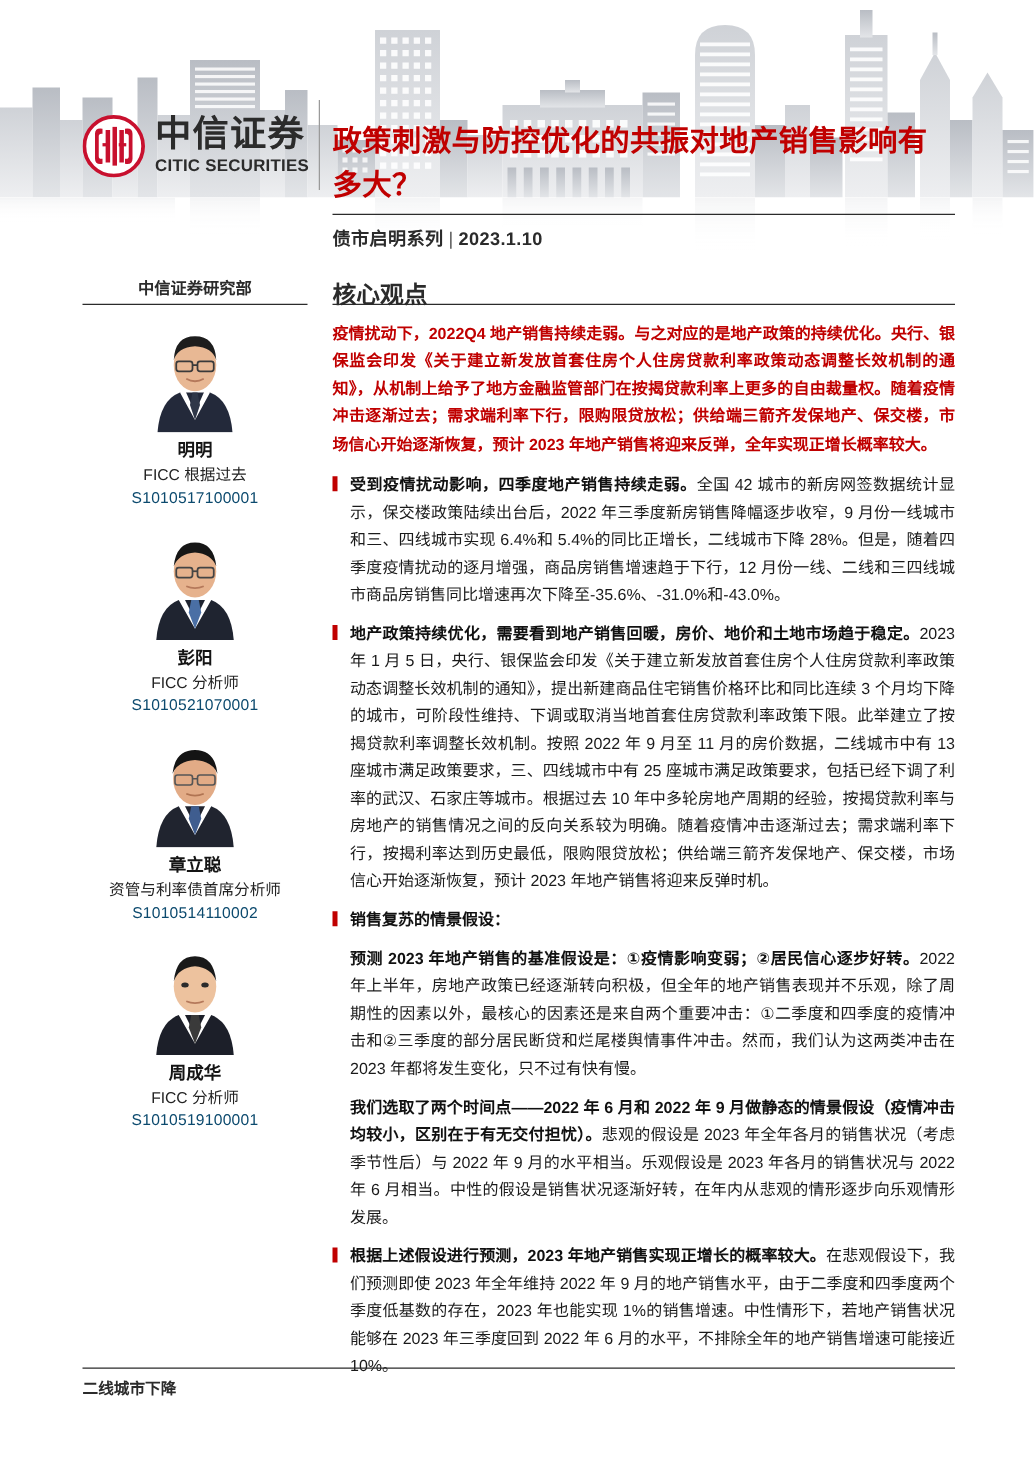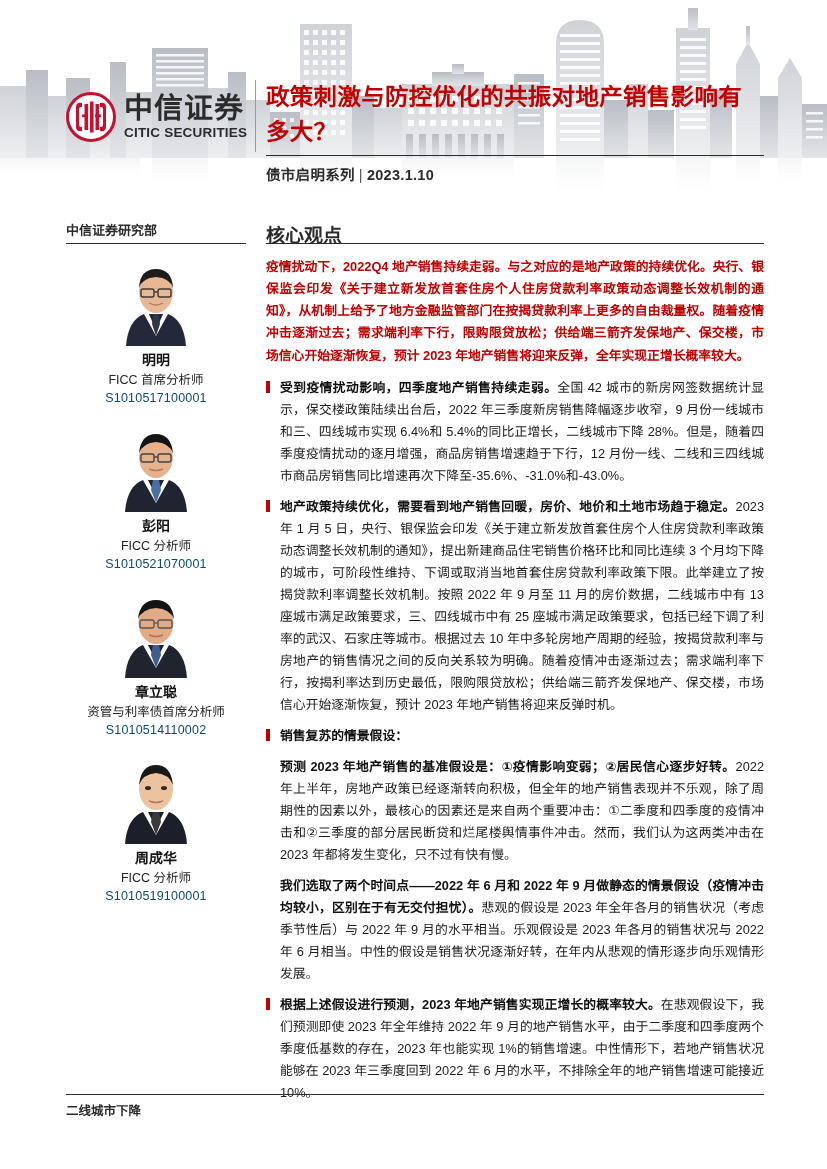--- a/index.html
+++ b/index.html
@@ -79,21 +79,21 @@
     top: 80px;
     width: 1px;
     height: 72px;
     background: #9a9a9a;
     z-index: 4;
   }
 
   .title-block {
     position: absolute;
     left: 266px;
-    top: 80px;
+    top: 96px;
     width: 498px;
     z-index: 6;
   }
   .report-title {
     font-size: 23.5px;
     font-weight: bold;
     color: #c00000;
     line-height: 1.48;
     letter-spacing: 0.3px;
     margin: 0;
@@ -111,20 +111,21 @@
     letter-spacing: 0.3px;
   }
   .series-sep { margin: 0 4px; font-weight: normal; color: #555; }
 
   
   .colhead-left {
     position: absolute;
     left: 66px;
     top: 220px;
     width: 180px;
+    text-align: center;
     font-size: 13px;
     font-weight: bold;
     color: #2b2b2b;
     z-index: 6;
   }
   .colhead-left-rule {
     position: absolute;
     left: 66px;
     top: 243px;
     width: 180px;
@@ -546,21 +547,21 @@
           <path d="M42 56 L46 56 L48 66 L44 78 L40 66 Z" fill="#2f3748"></path>
           <ellipse cx="44" cy="34" rx="17" ry="21" fill="#e8b894"></ellipse>
           <path d="M27 30 Q28 11 44 11 Q60 11 61 30 Q58 20 44 19 Q30 20 27 30 Z" fill="#1d1d1d"></path>
           <rect x="29" y="31" width="13" height="8" rx="2" fill="none" stroke="#3a3a3a" stroke-width="1.4"></rect>
           <rect x="46" y="31" width="13" height="8" rx="2" fill="none" stroke="#3a3a3a" stroke-width="1.4"></rect>
           <line x1="42" y1="34" x2="46" y2="34" stroke="#3a3a3a" stroke-width="1.4"></line>
           <path d="M37 45 Q44 49 51 45" stroke="#b5795b" stroke-width="1.4" fill="none"></path>
         </svg>
       </div>
       <div class="an-name">明明</div>
-      <div class="an-role">FICC 首席分析师</div>
+      <div class="an-role">FICC 根据过去</div>
       <div class="an-id">S1010517100001</div>
     </div>
 
     <div class="analyst">
       <div class="portrait">
         <svg width="88" height="88" viewBox="0 0 88 88" xmlns="http://www.w3.org/2000/svg" aria-hidden="true">
           <rect width="88" height="88" fill="#ffffff"></rect>
           <path d="M13 88 Q15 62 31 56 L57 56 Q73 62 75 88 Z" fill="#1f2430"></path>
           <path d="M35 54 L44 72 L53 54 L57 56 L44 79 L31 56 Z" fill="#ffffff"></path>
           <path d="M41 56 L47 56 L49 66 L44 79 L39 66 Z" fill="#4a6fa5"></path>

